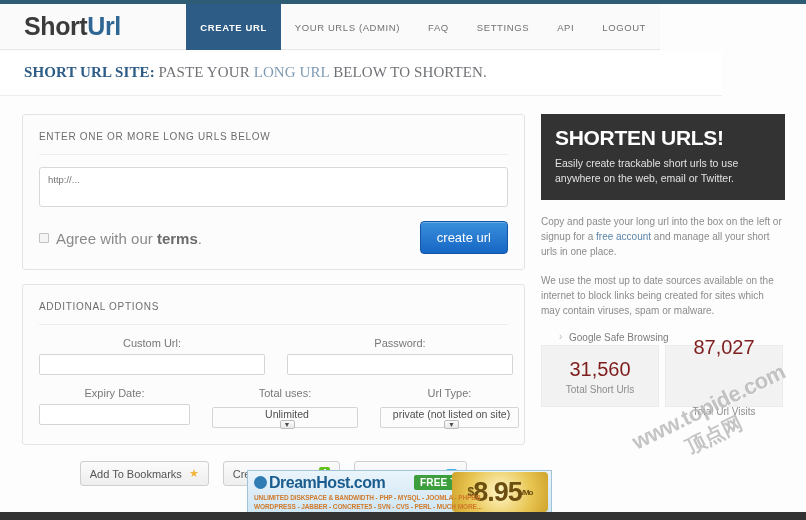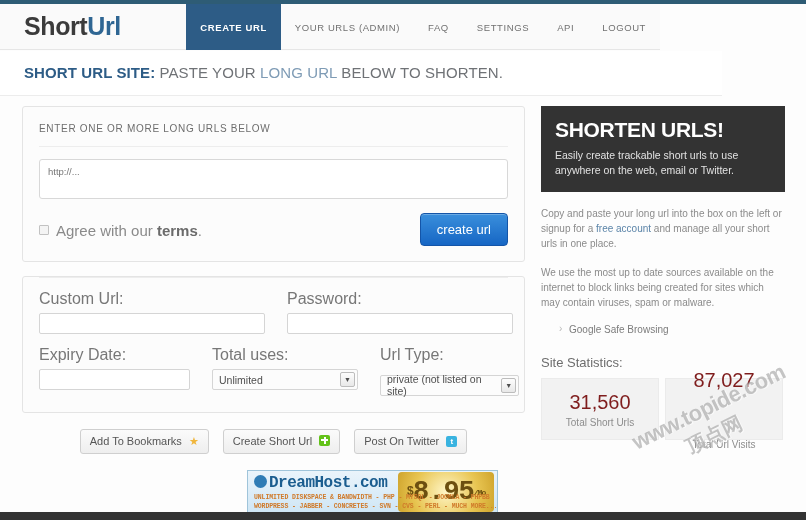--- a/index.html
+++ b/index.html
@@ -60,33 +60,34 @@
     color: #ffffff;
     font-weight: bold;
   }
 
   
   .subtitle-bar {
     position: absolute; top: 51px; left: 0;
     width: 722px; height: 45px;
     background: #ffffff;
     border-bottom: 1px solid #ececec;
+    font-family: Liberation Serif, serif;
   }
   .subtitle {
     position: absolute; left: 24px; top: 13px;
     font-size: 15px;
     letter-spacing: 0.1px;
     color: #6f7276;
     white-space: nowrap;
   }
   .subtitle .strong { color: #2d5c86; font-weight: bold; }
   .subtitle .mid { color: #7e9bb5; }
 
   
-  .content { position: absolute; top: 88px; left: 0; width: 730px; height: 404px; }
+  .content { position: absolute; top: 96px; left: 0; width: 730px; height: 404px; }
 
   
   .left-col { position: absolute; left: 22px; top: 18px; width: 503px; }
 
   .panel {
     background: #fcfcfc;
     border: 1px solid #e4e4e4;
     border-radius: 3px;
     padding: 0;
   }
@@ -144,22 +145,23 @@
     cursor: pointer;
     box-shadow: inset 0 1px 0 rgba(255,255,255,0.25);
   }
 
   .panel-gap { height: 14px; }
 
   .opts-body { padding: 12px 16px 16px 16px; }
   .field-row { display: flex; }
   .field { margin-right: 22px; }
   .field-label {
-    font-size: 16px; color: #777777;
+    font-size: 11px; color: #777777;
     margin-bottom: 5px;
+    text-align: center;
   }
   .text-input {
     height: 21px;
     border: 1px solid #d5d5d5;
     border-radius: 2px;
     background: #ffffff;
     font-family: "Liberation Sans", sans-serif;
     font-size: 10.5px;
     color: #555;
     padding: 2px 5px;
@@ -174,20 +176,21 @@
   .sel {
     display: inline-flex; align-items: center; justify-content: space-between;
     height: 21px;
     border: 1px solid #d5d5d5;
     border-radius: 2px;
     background: #fcfcfc;
     font-size: 10.5px;
     color: #4e4e4e;
     padding: 0 2px 0 6px;
     cursor: pointer;
+    flex-direction: column;
   }
   .sel-total { width: 146px; }
   .sel-type { width: 139px; }
   .sel-arrow {
     width: 15px; height: 15px;
     border: 1px solid #bcbcbc;
     border-radius: 2px;
     background: linear-gradient(to bottom, #fdfdfd, #e8e8e8);
     display: flex; align-items: center; justify-content: center;
     font-size: 7px; color: #4e4e4e;
@@ -289,25 +292,24 @@
     display: flex; flex-direction: column;
     align-items: center; justify-content: center;
   }
   .stat-box + .stat-box { margin-left: 6px; gap: 44px; }
   .stat-num { font-size: 20px; color: #7f1d1d; line-height: 1.1; }
   .stat-lbl { font-size: 10px; color: #8d8d8d; margin-top: 4px; }
 
   
   .banner {
     position: absolute; left: 247px; top: 470px;
-    width: 251px; height: 43px;
+    width: 305px; height: 43px;
     background: linear-gradient(to bottom, #eaf4fb, #cfe6f5);
     border: 1px solid #9fc4da;
     overflow: hidden;
-    font-family: Liberation Mono, monospace;
   }
   .bn-logo {
     position: absolute; left: 6px; top: 3px;
     font-size: 16px; font-weight: bold;
     color: #1b5d8f;
     letter-spacing: -0.5px;
     white-space: nowrap;
   }
   .bn-swoosh {
     display: inline-block;
@@ -412,20 +414,21 @@
             <span class="chk"></span>
             <span class="agree-label"><span>Agree with our </span><span class="terms">terms</span><span>.</span></span>
             <button class="btn-create">create url</button>
           </div>
         </div>
       </div>
 
       <div class="panel-gap"></div>
 
       <div class="panel">
+        <div class="panel-title">ADDITIONAL OPTIONS</div>
         <div class="panel-divider"></div>
         <div class="opts-body">
 
           <div class="field-row">
             <div class="field">
               <div class="field-label">Custom Url:</div>
               <input class="text-input w-custom" type="text" value="" style="">
             </div>
             <div class="field">
               <div class="field-label">Password:</div>
@@ -482,21 +485,20 @@
       </div>
 
       <div class="para"><span>Copy and paste your long url into the box on the left or signup for a </span><span class="lnk">free account</span><span> and manage all your short urls in one place.</span></div>
 
       <div class="para">We use the most up to date sources available on the internet to block links being created for sites which may contain viruses, spam or malware.</div>
 
       <div class="src-list">
         <div class="src-item">Google Safe Browsing</div>
       </div>
 
-      <div class="stats-title">Site Statistics:</div>
       <div class="stats-row">
         <div class="stat-box">
           <div class="stat-num">31,560</div>
           <div class="stat-lbl">Total Short Urls</div>
         </div>
         <div class="stat-box">
           <div class="stat-num">87,027</div>
           <div class="stat-lbl">Total Url Visits</div>
         </div>
       </div>

